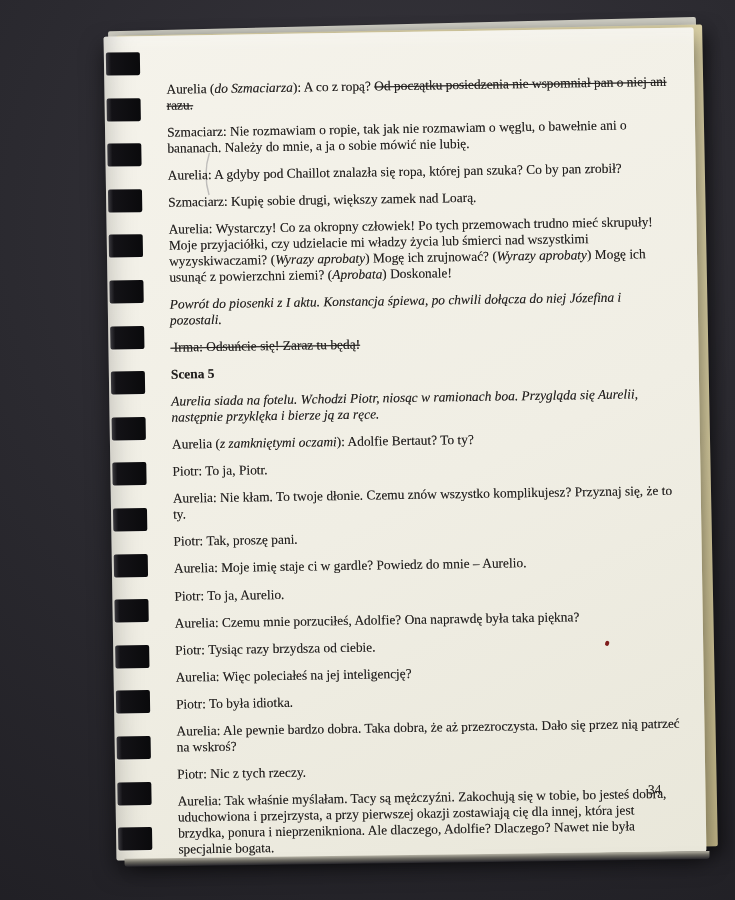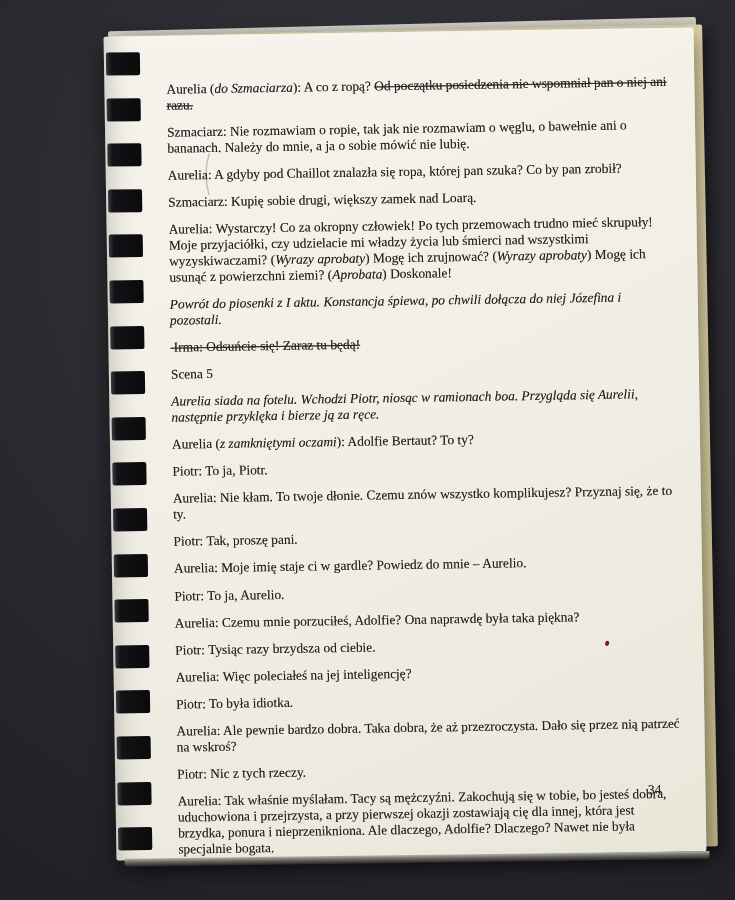--- a/index.html
+++ b/index.html
@@ -42,21 +42,21 @@
     background:linear-gradient(90deg,#3a393e 0,#131216 5px,#0a0a0c 100%);
     box-shadow:0 1px 1px rgba(255,255,255,.25);
   }
   .text-col{
     position:absolute;left:62px;top:46px;width:505px;
     color:#232120;font-size:13.4px;line-height:15.9px;
     text-shadow:0 0 .5px rgba(60,55,50,.55);
   }
   .para{margin:0 0 11.2px 0;}
   .it{font-style:italic;}
-  .bd{font-weight:normal;}
+  .bd{font-weight:bold;}
   .st{text-decoration:line-through;text-decoration-thickness:1.2px;}
   .page-number{
     position:absolute;right:44px;bottom:54px;font-size:13.5px;color:#2a2826;
     text-shadow:0 0 .5px rgba(60,55,50,.5);
   }
   .red-dot{
     position:absolute;left:492px;top:612px;width:4px;height:5px;
     background:#7e1c1c;border-radius:45%;transform:rotate(20deg);
   }
   .pencil-stroke{position:absolute;left:96px;top:116px;width:14px;height:46px;}

